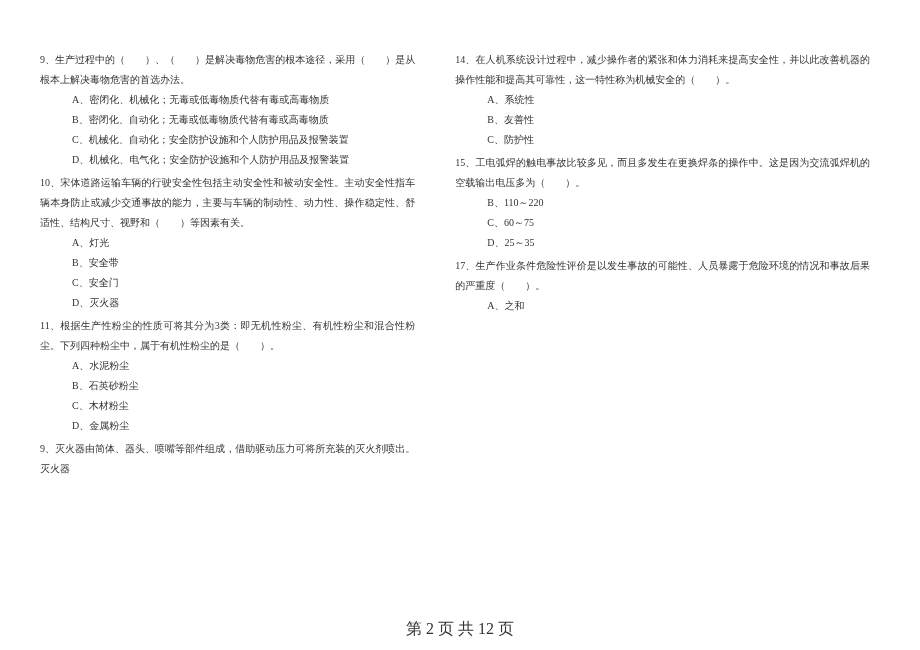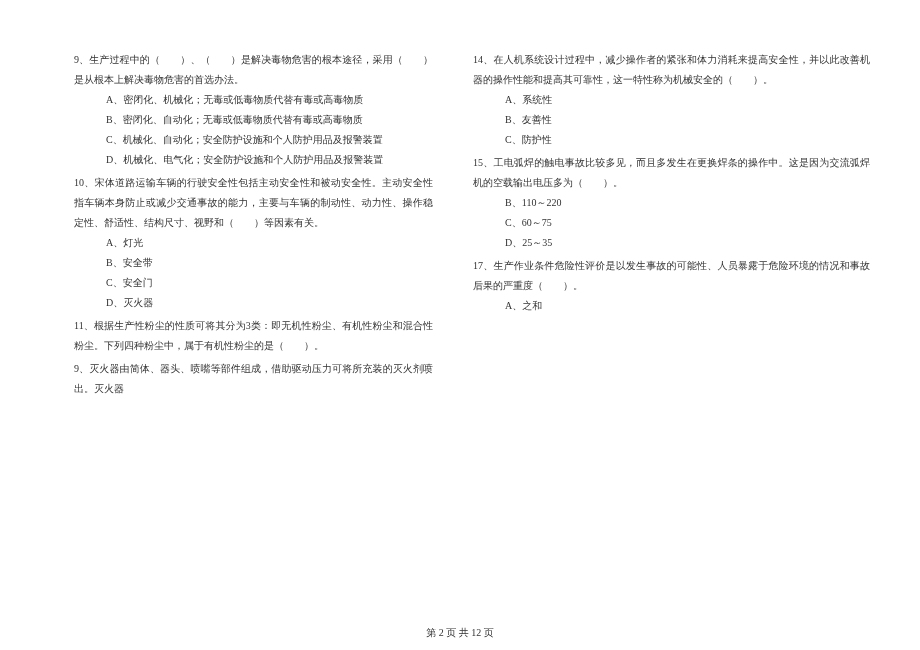--- a/index.html
+++ b/index.html
@@ -10,21 +10,21 @@
     body {
       width: 920px;
       height: 650px;
       background: #ffffff;
       font-family: "SimSun", "宋体", serif;
       position: relative;
       overflow: hidden;
     }
     .page-content {
       display: flex;
-      padding: 50px 50px 30px 74px;
+      padding: 50px 50px 30px 40px;
       gap: 40px;
       height: 615px;
     }
     .column {
       flex: 1;
       font-size: 10px;
       line-height: 2.0;
       color: #333;
     }
     .column-left {
@@ -44,21 +44,21 @@
     }
     .option {
       display: block;
     }
     .footer {
       position: absolute;
       bottom: 10px;
       left: 0;
       right: 0;
       text-align: center;
-      font-size: 10px;
+      font-size: 16px;
       color: #333;
     }
   </style>
 </head>
 <body>
 
 <div class="page-content">
   <div class="column column-left">
 
     <div class="question">
@@ -76,20 +76,26 @@
       <div class="options">
         <span class="option">A、灯光</span>
         <span class="option">B、安全带</span>
         <span class="option">C、安全门</span>
         <span class="option">D、灭火器</span>
       </div>
     </div>
 
     <div class="question">
       <div class="question-text">11、根据生产性粉尘的性质可将其分为3类：即无机性粉尘、有机性粉尘和混合性粉尘。下列四种粉尘中，属于有机性粉尘的是（　　）。</div>
+      <div class="options">
+        <span class="option">A、水泥粉尘</span>
+        <span class="option">B、石英砂粉尘</span>
+        <span class="option">C、木材粉尘</span>
+        <span class="option">D、金属粉尘</span>
+      </div>
     </div>
 
 
     <div class="question">
       <div class="question-text">9、灭火器由简体、器头、喷嘴等部件组成，借助驱动压力可将所充装的灭火剂喷出。灭火器</div>
     </div>
 
   </div>
 
   <div class="column column-right">

